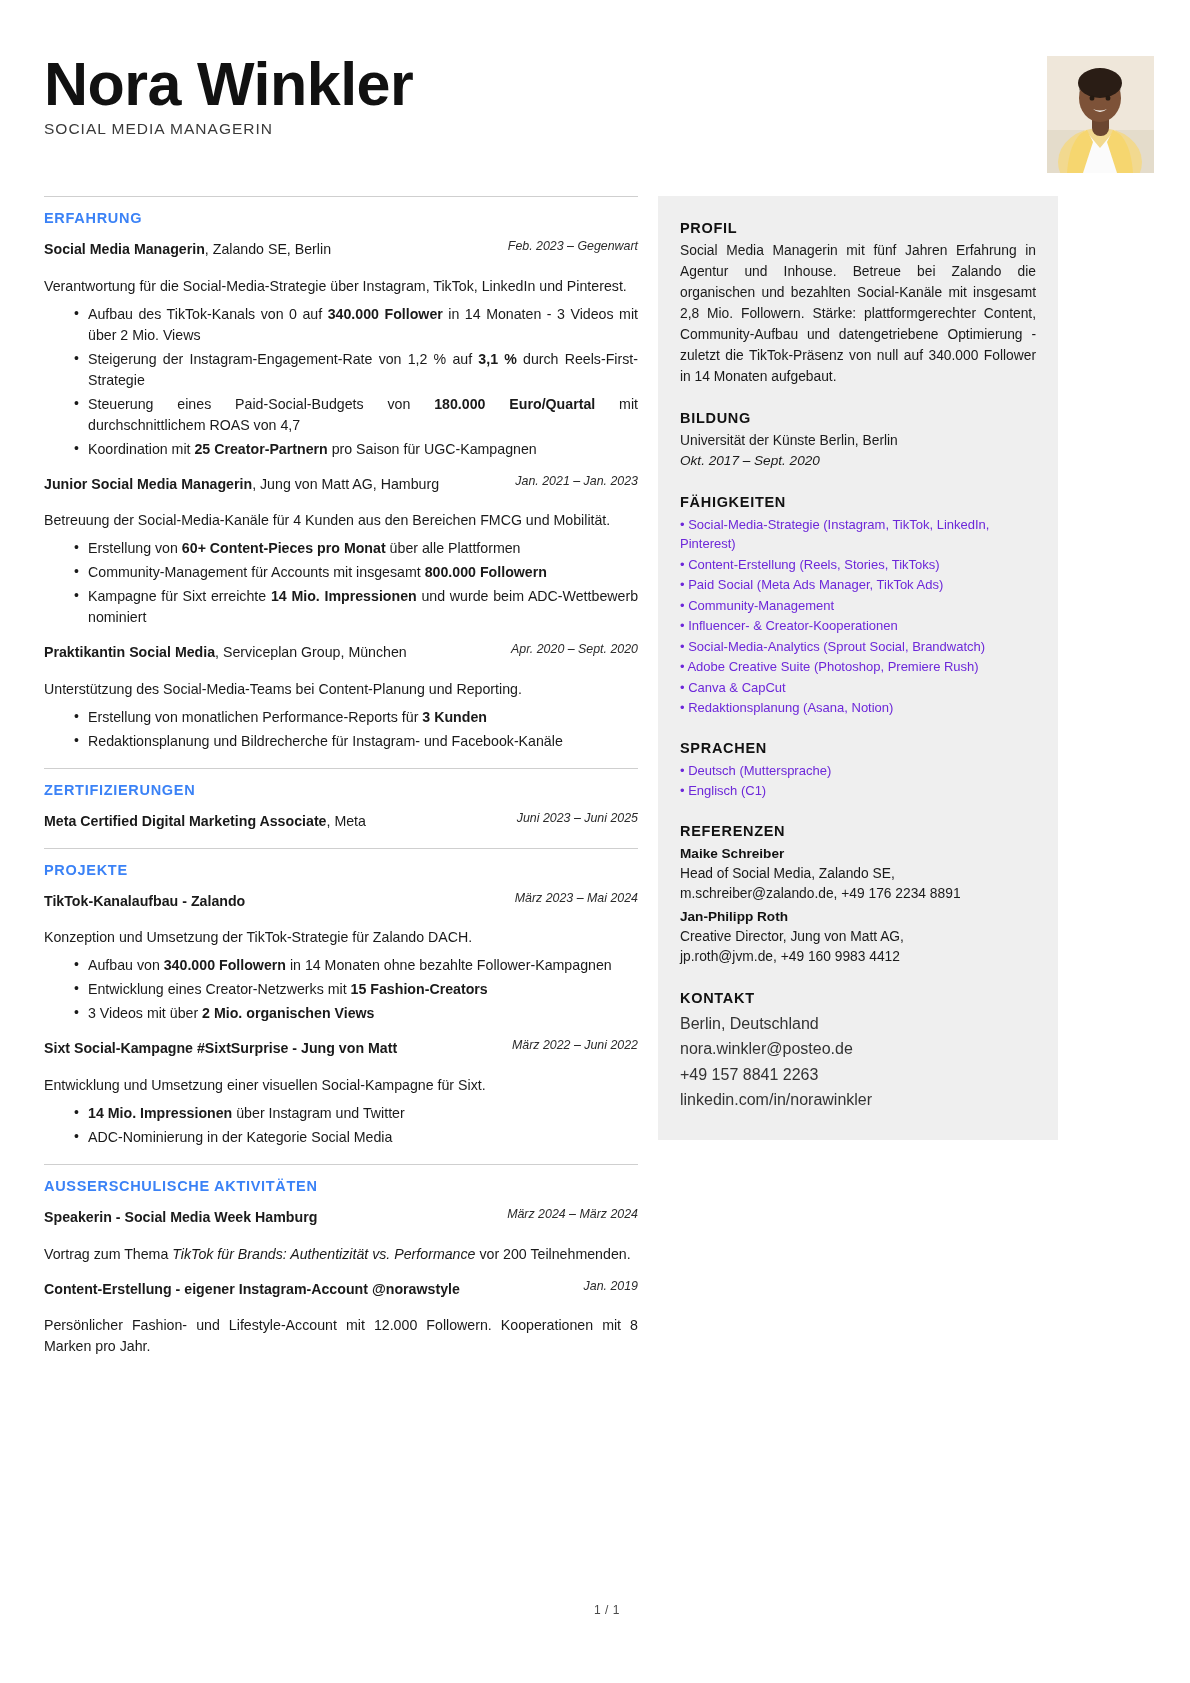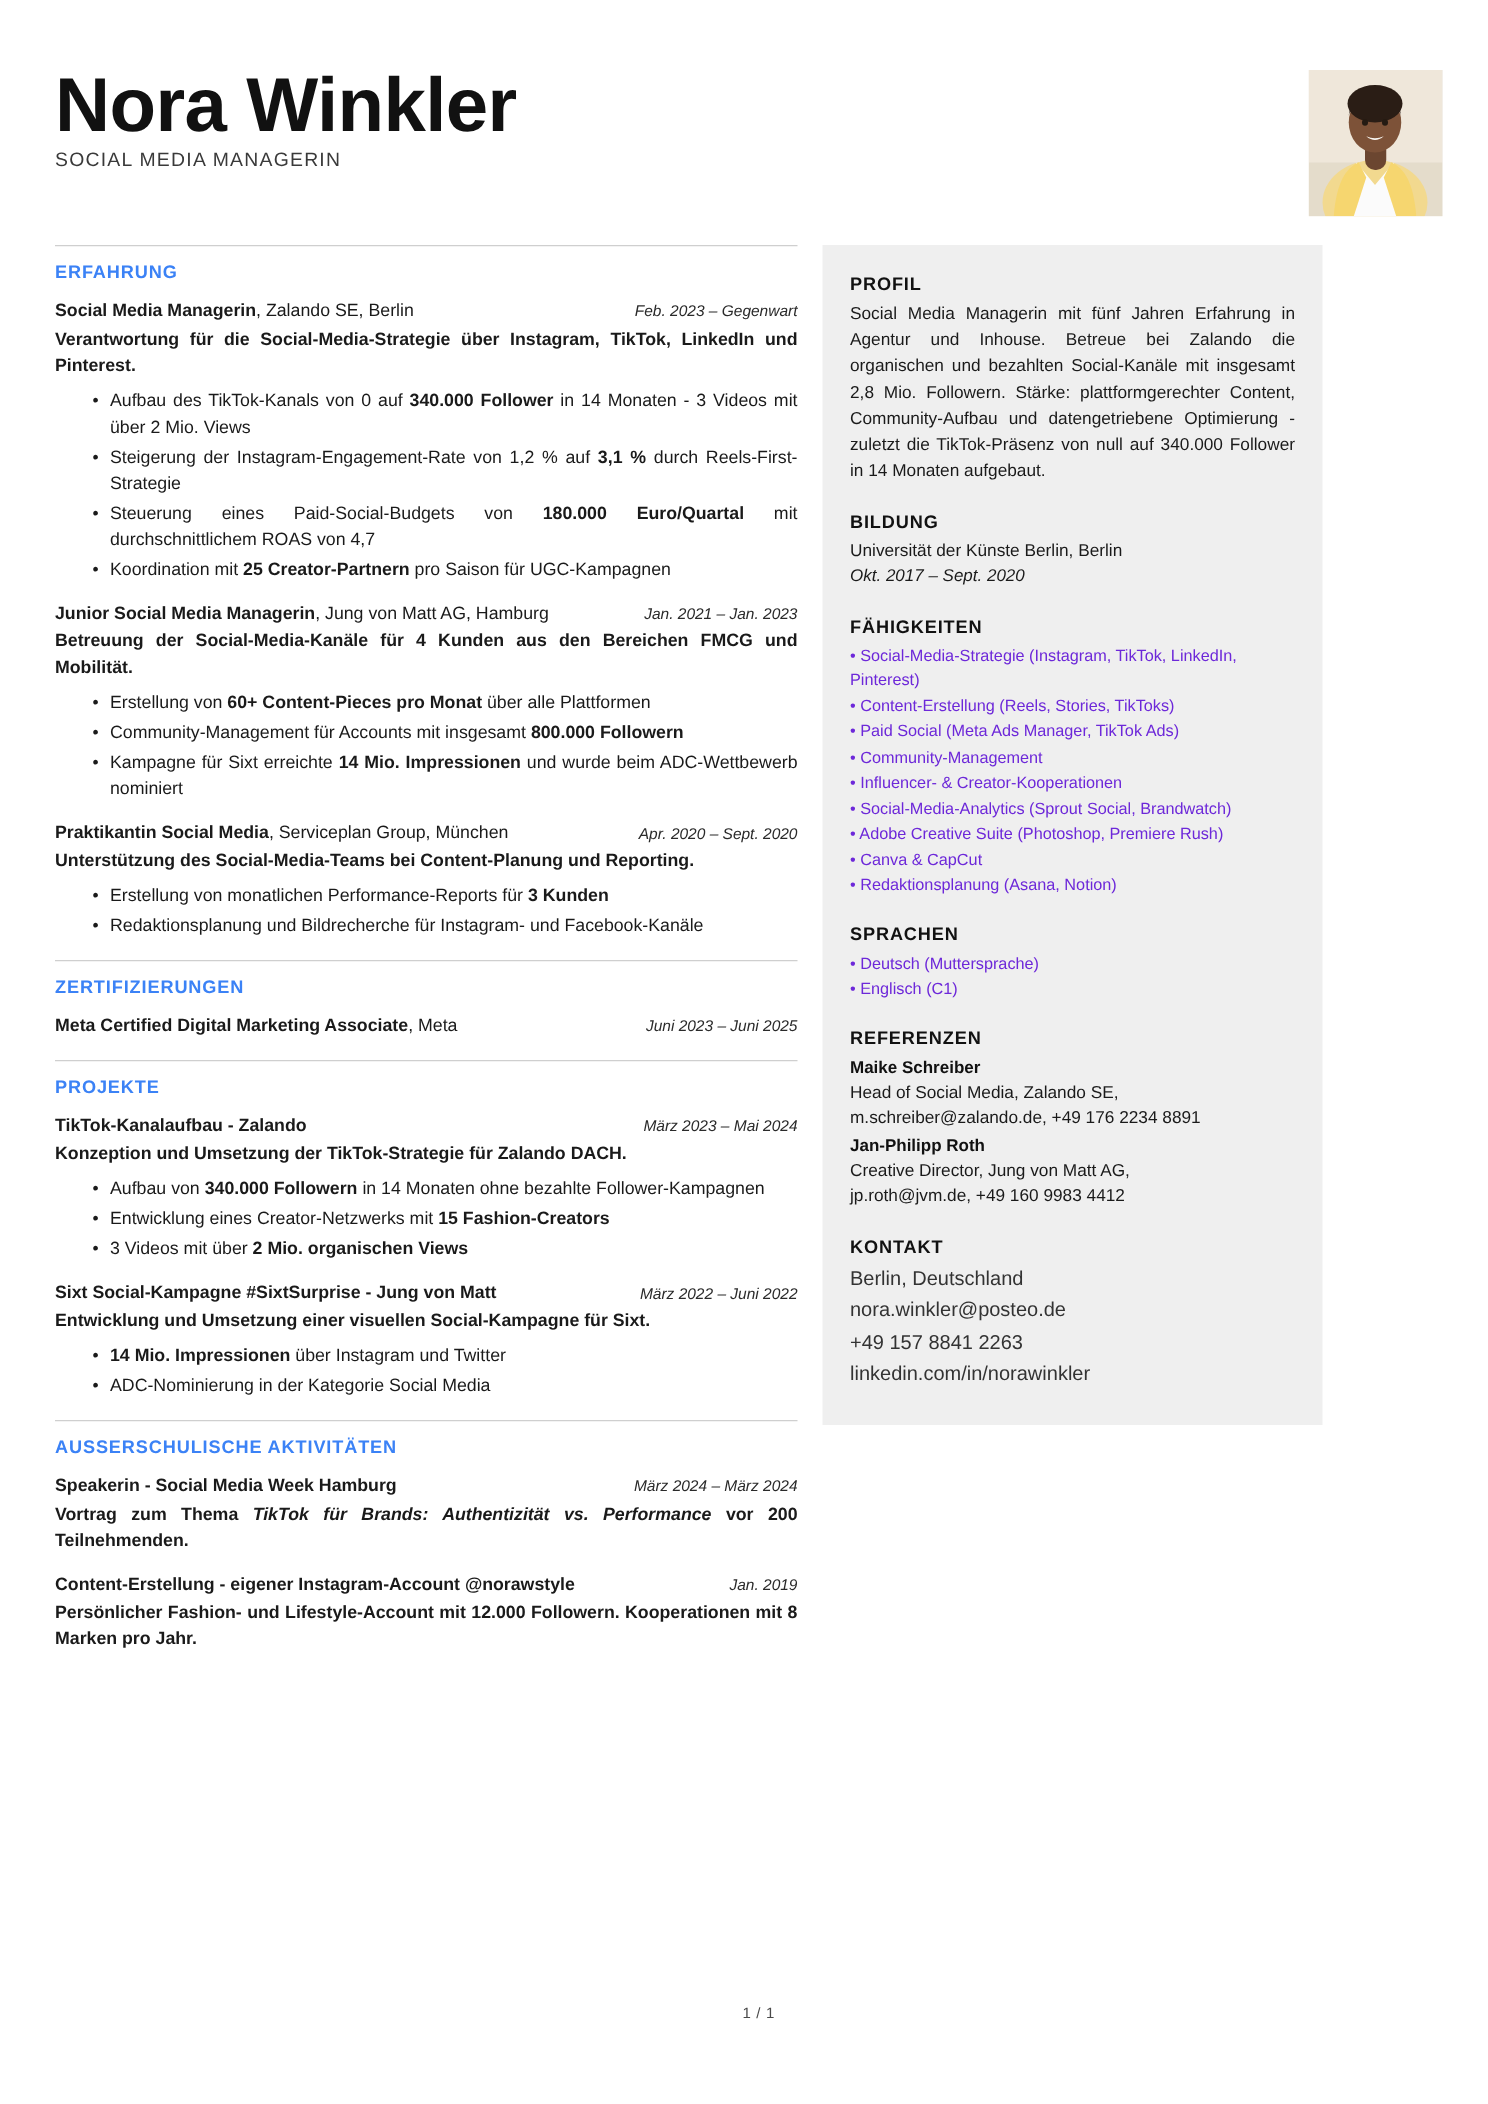--- a/index.html
+++ b/index.html
@@ -74,43 +74,42 @@
     color: #3b82f6;
     margin-bottom: 13px;
   }
   .section { margin-bottom: 16px; }
 
   
   .entry { margin-bottom: 14px; }
   .entry-head {
     display: flex;
     justify-content: space-between;
-    align-items: center;
+    align-items: flex-start;
   }
   .entry-title {
     font-size: 14.2px;
     line-height: 1.45;
     color: #1a1a1a;
     flex: 1 1 auto;
   }
   .entry-title b { font-weight: 700; }
   .entry-date {
     font-size: 12.4px;
     font-style: italic;
     color: #2a2a2a;
     white-space: nowrap;
     flex: 0 0 auto;
   }
   .entry-desc {
     font-size: 14.2px;
     line-height: 1.48;
     color: #1a1a1a;
     text-align: justify;
-    margin-top: 2px;
-    font-weight: bold;
+    margin-top: 16px;
   }
   .entry-desc i { font-style: italic; }
 
   ul.bullets {
     margin: 7px 0 0 0;
     padding-left: 30px;
     list-style: none;
   }
   ul.bullets li {
     font-size: 14.2px;

